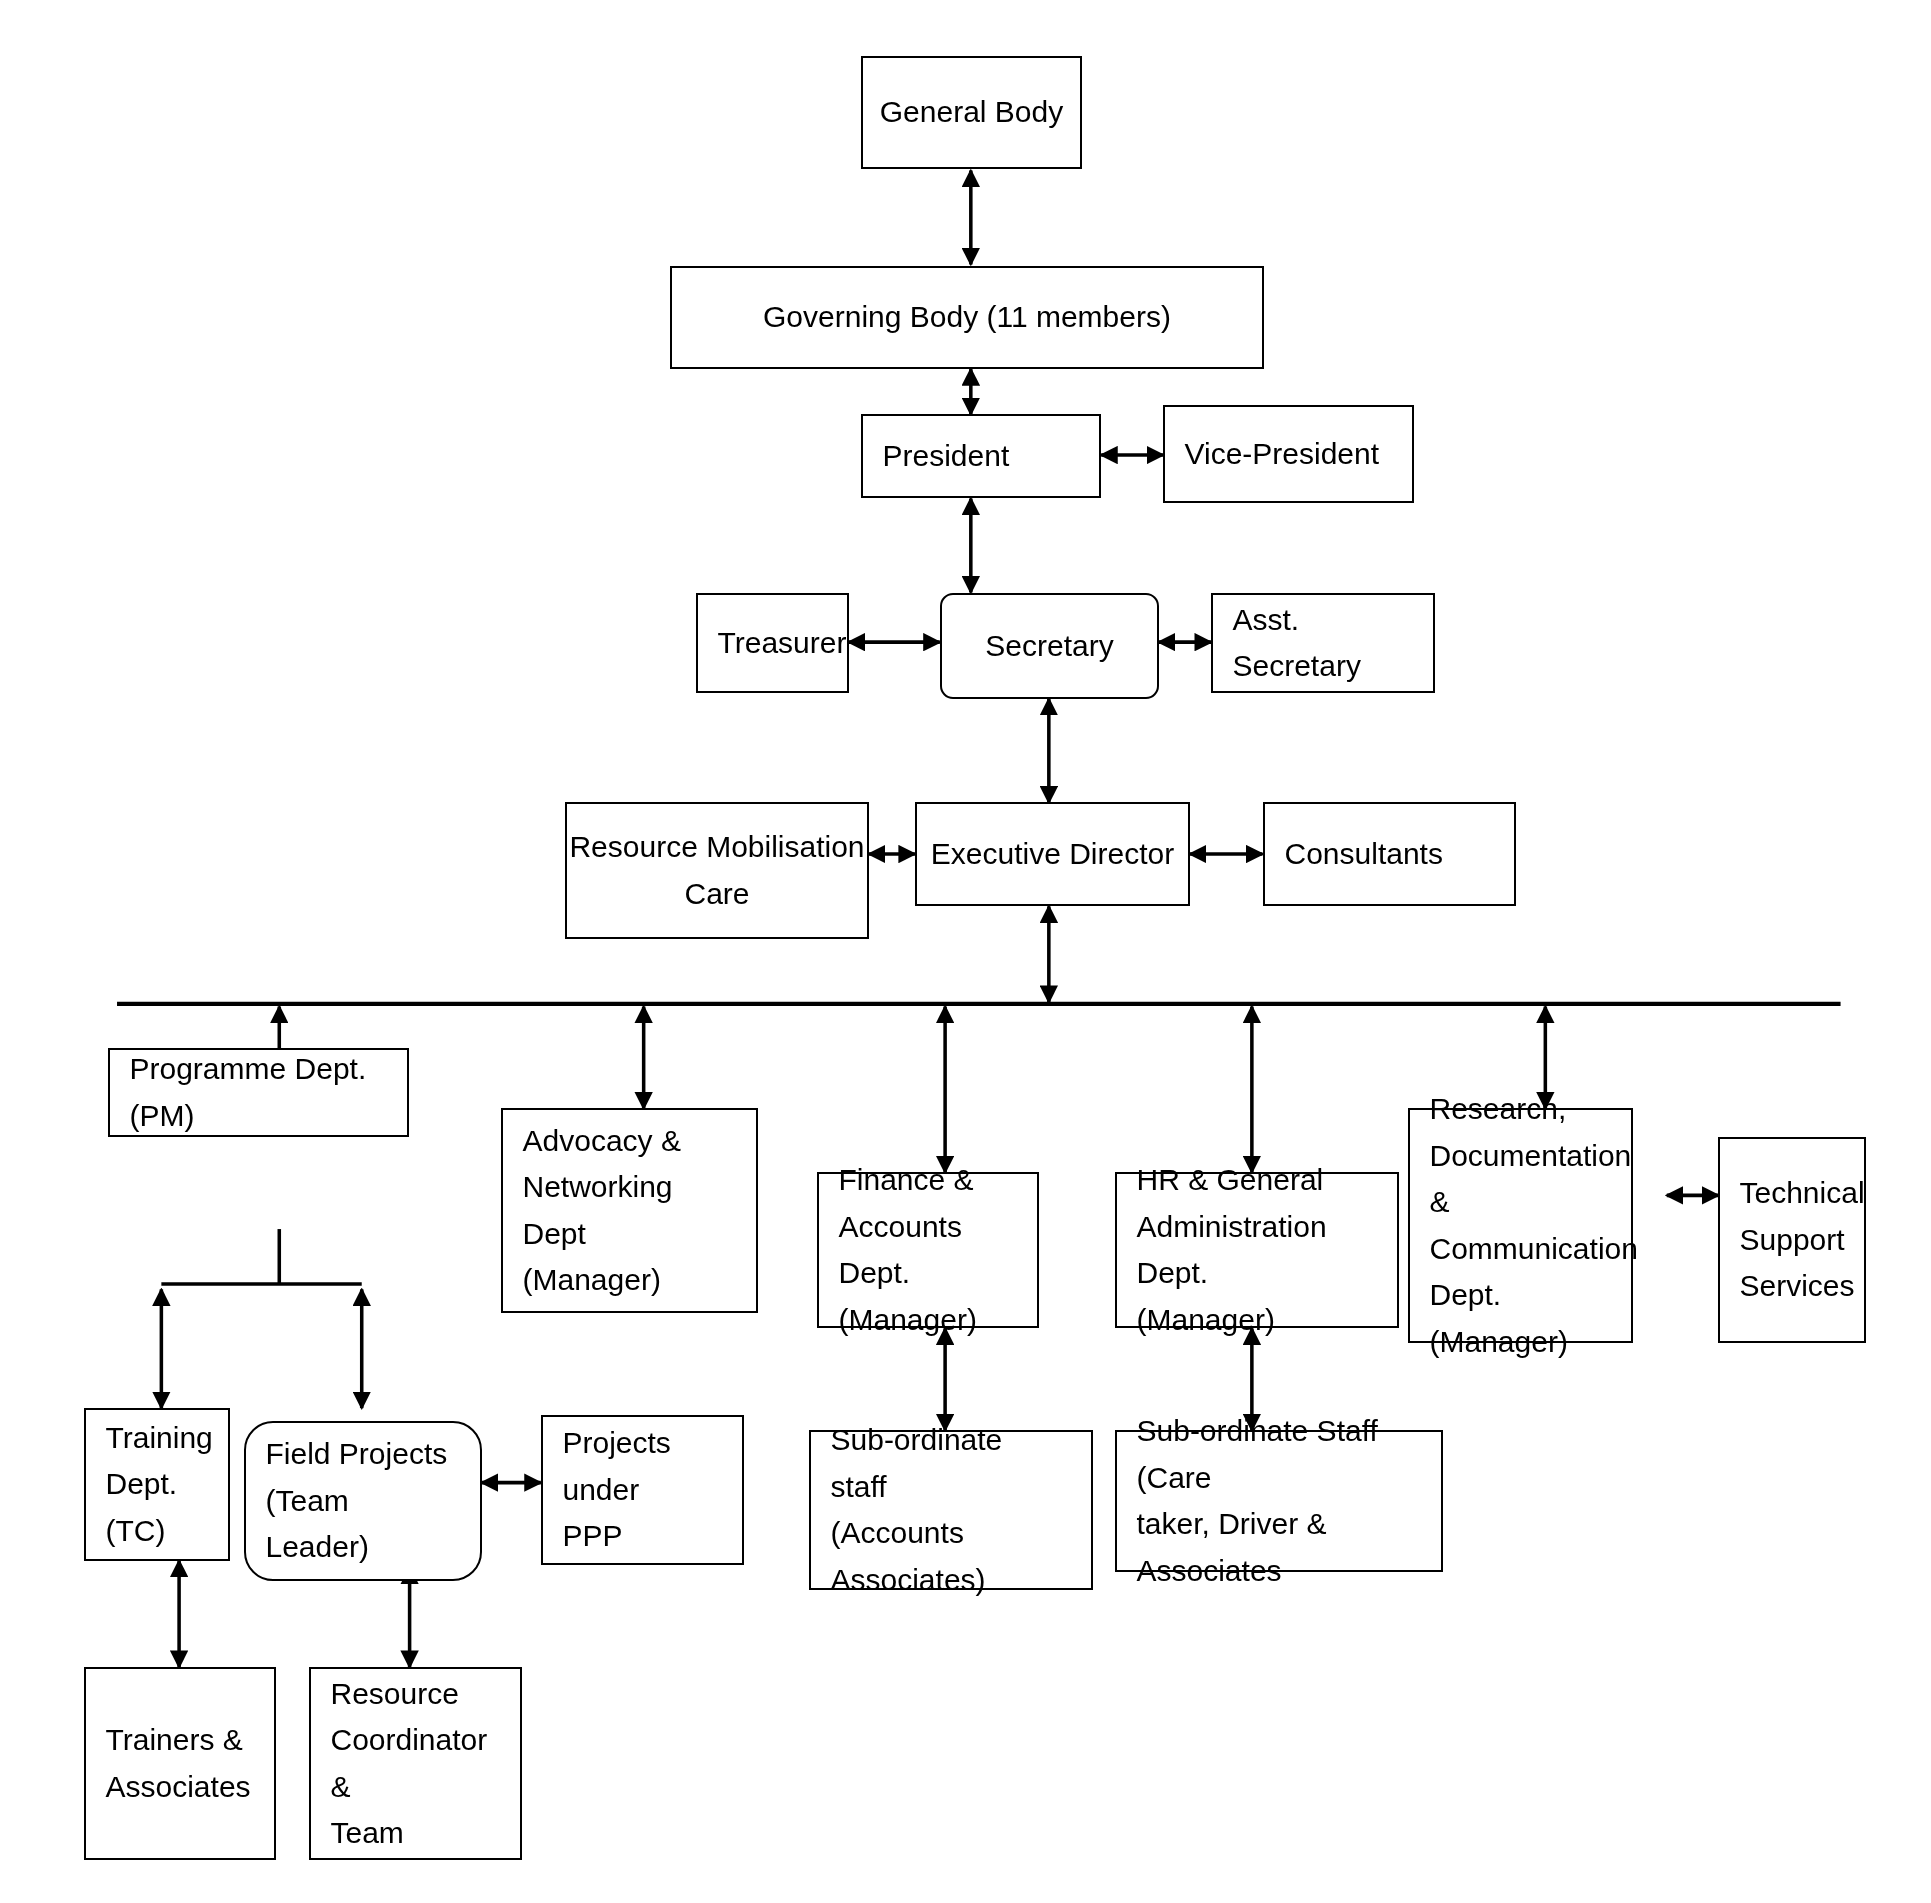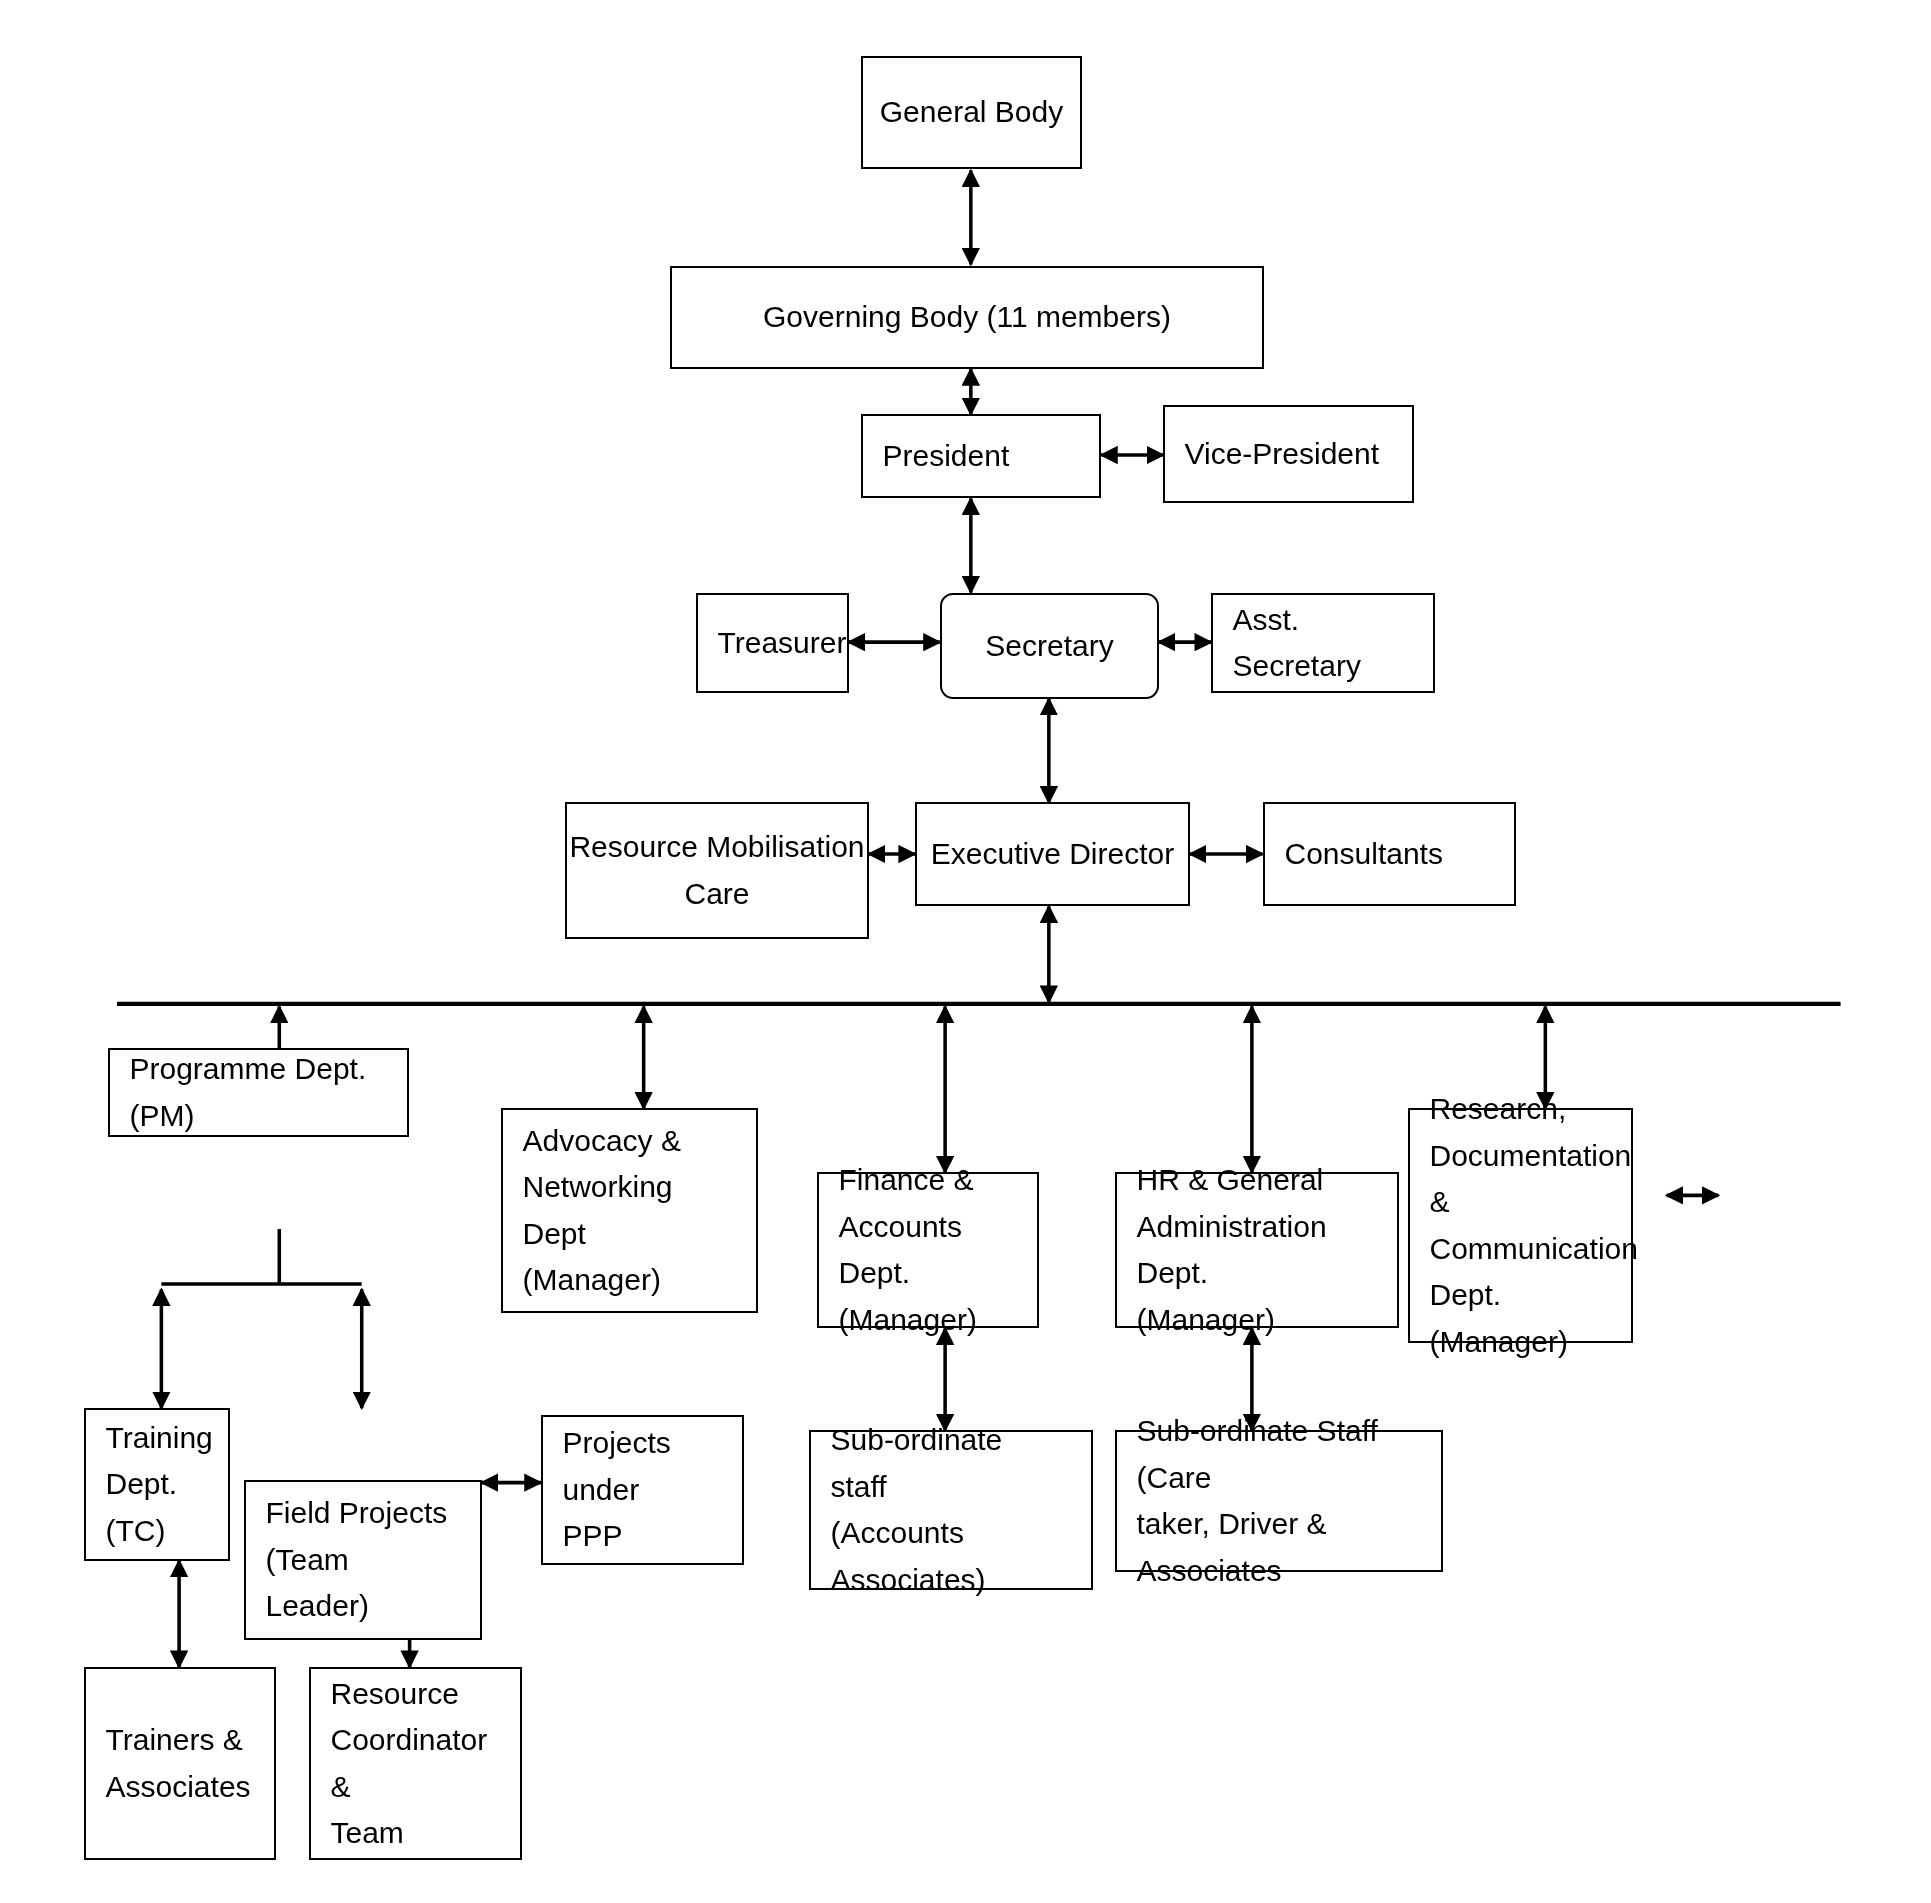--- a/index.html
+++ b/index.html
@@ -190,27 +190,32 @@
     <span class="nline">(Manager)</span>
   </div>
 
   <div class="node lefttext" style="left:1408px; top:1108px; width:225px; height:235px; z-index:4;">
     <span class="nline">Research,</span>
     <span class="nline">Documentation &amp;</span>
     <span class="nline">Communication Dept.</span>
     <span class="nline">(Manager)</span>
   </div>
 
+  <div class="node lefttext" style="left:1718px; top:1137px; width:148px; height:206px;">
+    <span class="nline">Technical</span>
+    <span class="nline">Support</span>
+    <span class="nline">Services</span>
+  </div>
 
   <div class="node lefttext" style="left:84px; top:1408px; width:146px; height:153px;">
     <span class="nline">Training</span>
     <span class="nline">Dept. (TC)</span>
   </div>
 
-  <div class="node lefttext" style="left:244px; top:1480px; width:238px; height:160px;">
+  <div class="node lefttext" style="left:244px; top:1421px; width:238px; height:160px;border-radius:29px;">
     <span class="nline">Field Projects</span>
     <span class="nline">(Team Leader)</span>
   </div>
 
   <div class="node lefttext" style="left:541px; top:1415px; width:203px; height:150px;">
     <span class="nline">Projects under</span>
     <span class="nline">PPP</span>
   </div>
 
   <div class="node lefttext" style="left:809px; top:1430px; width:284px; height:160px;">

